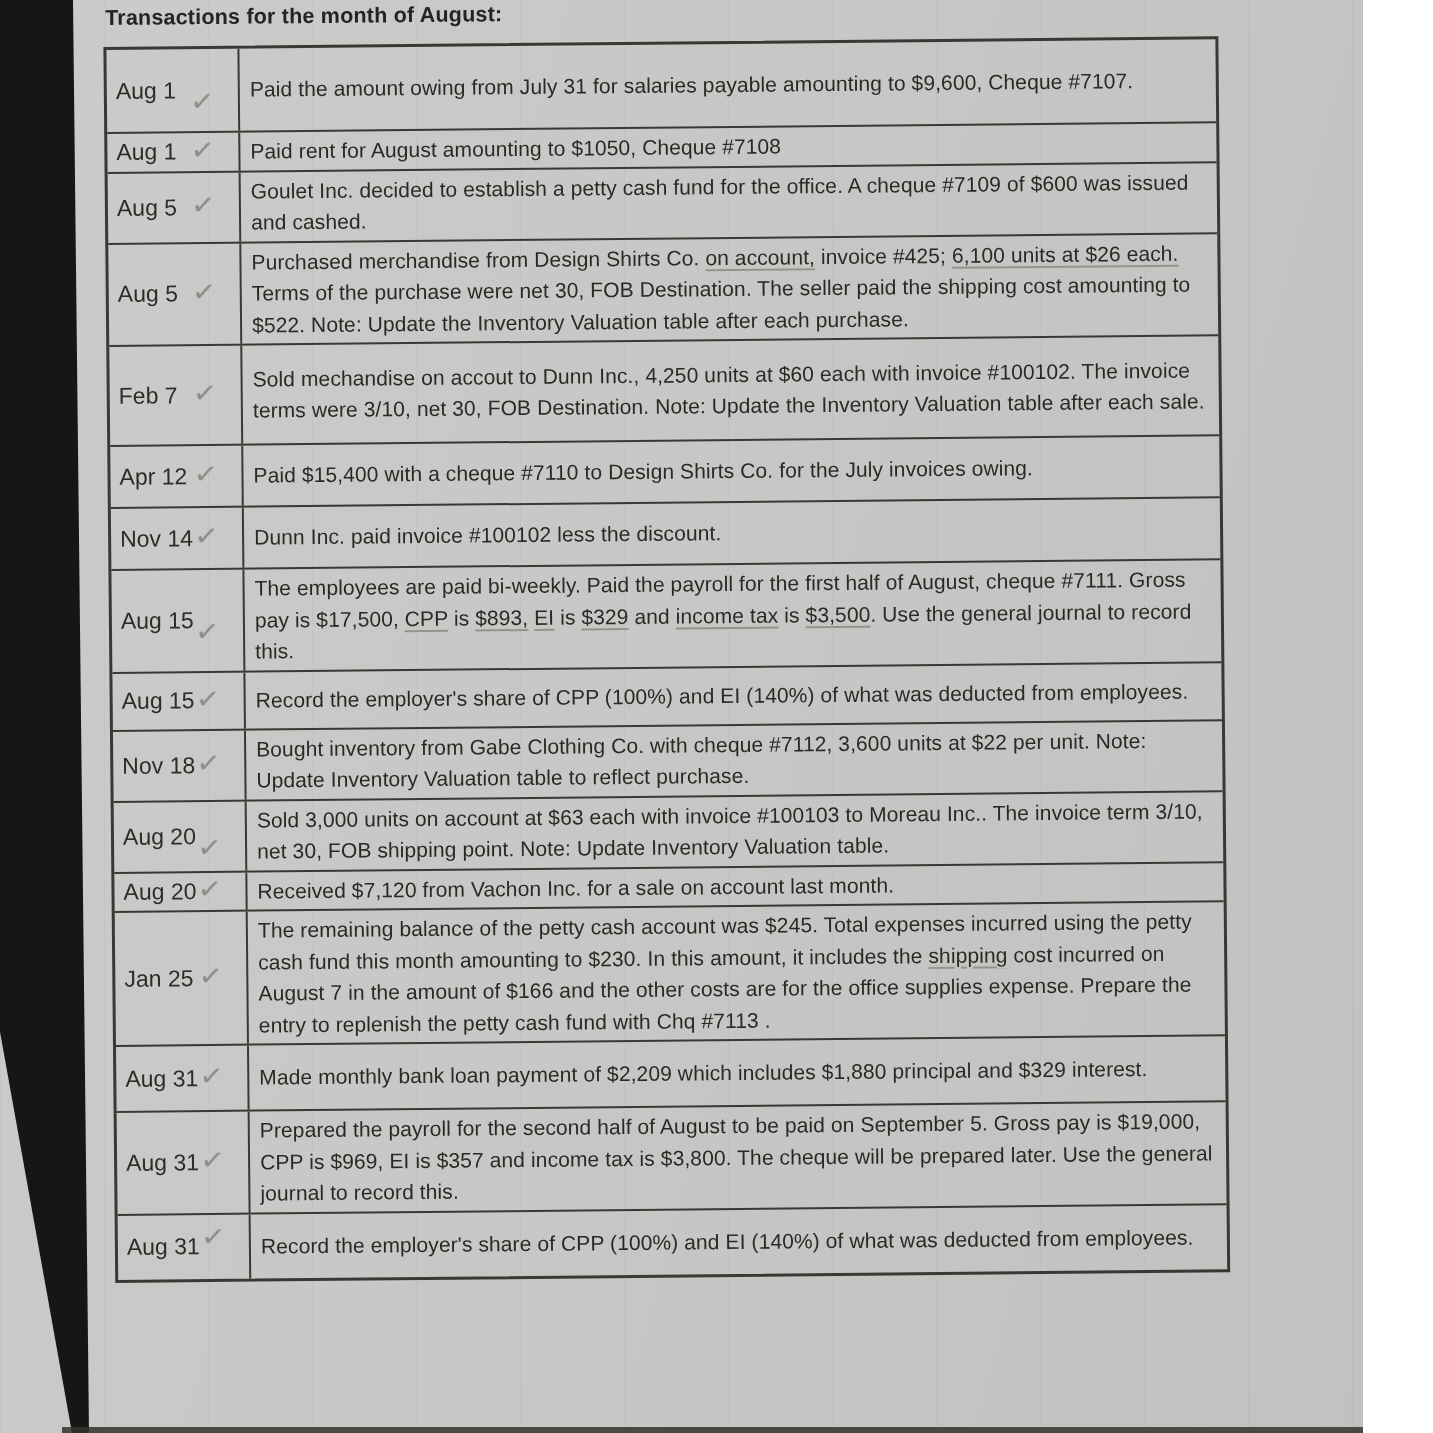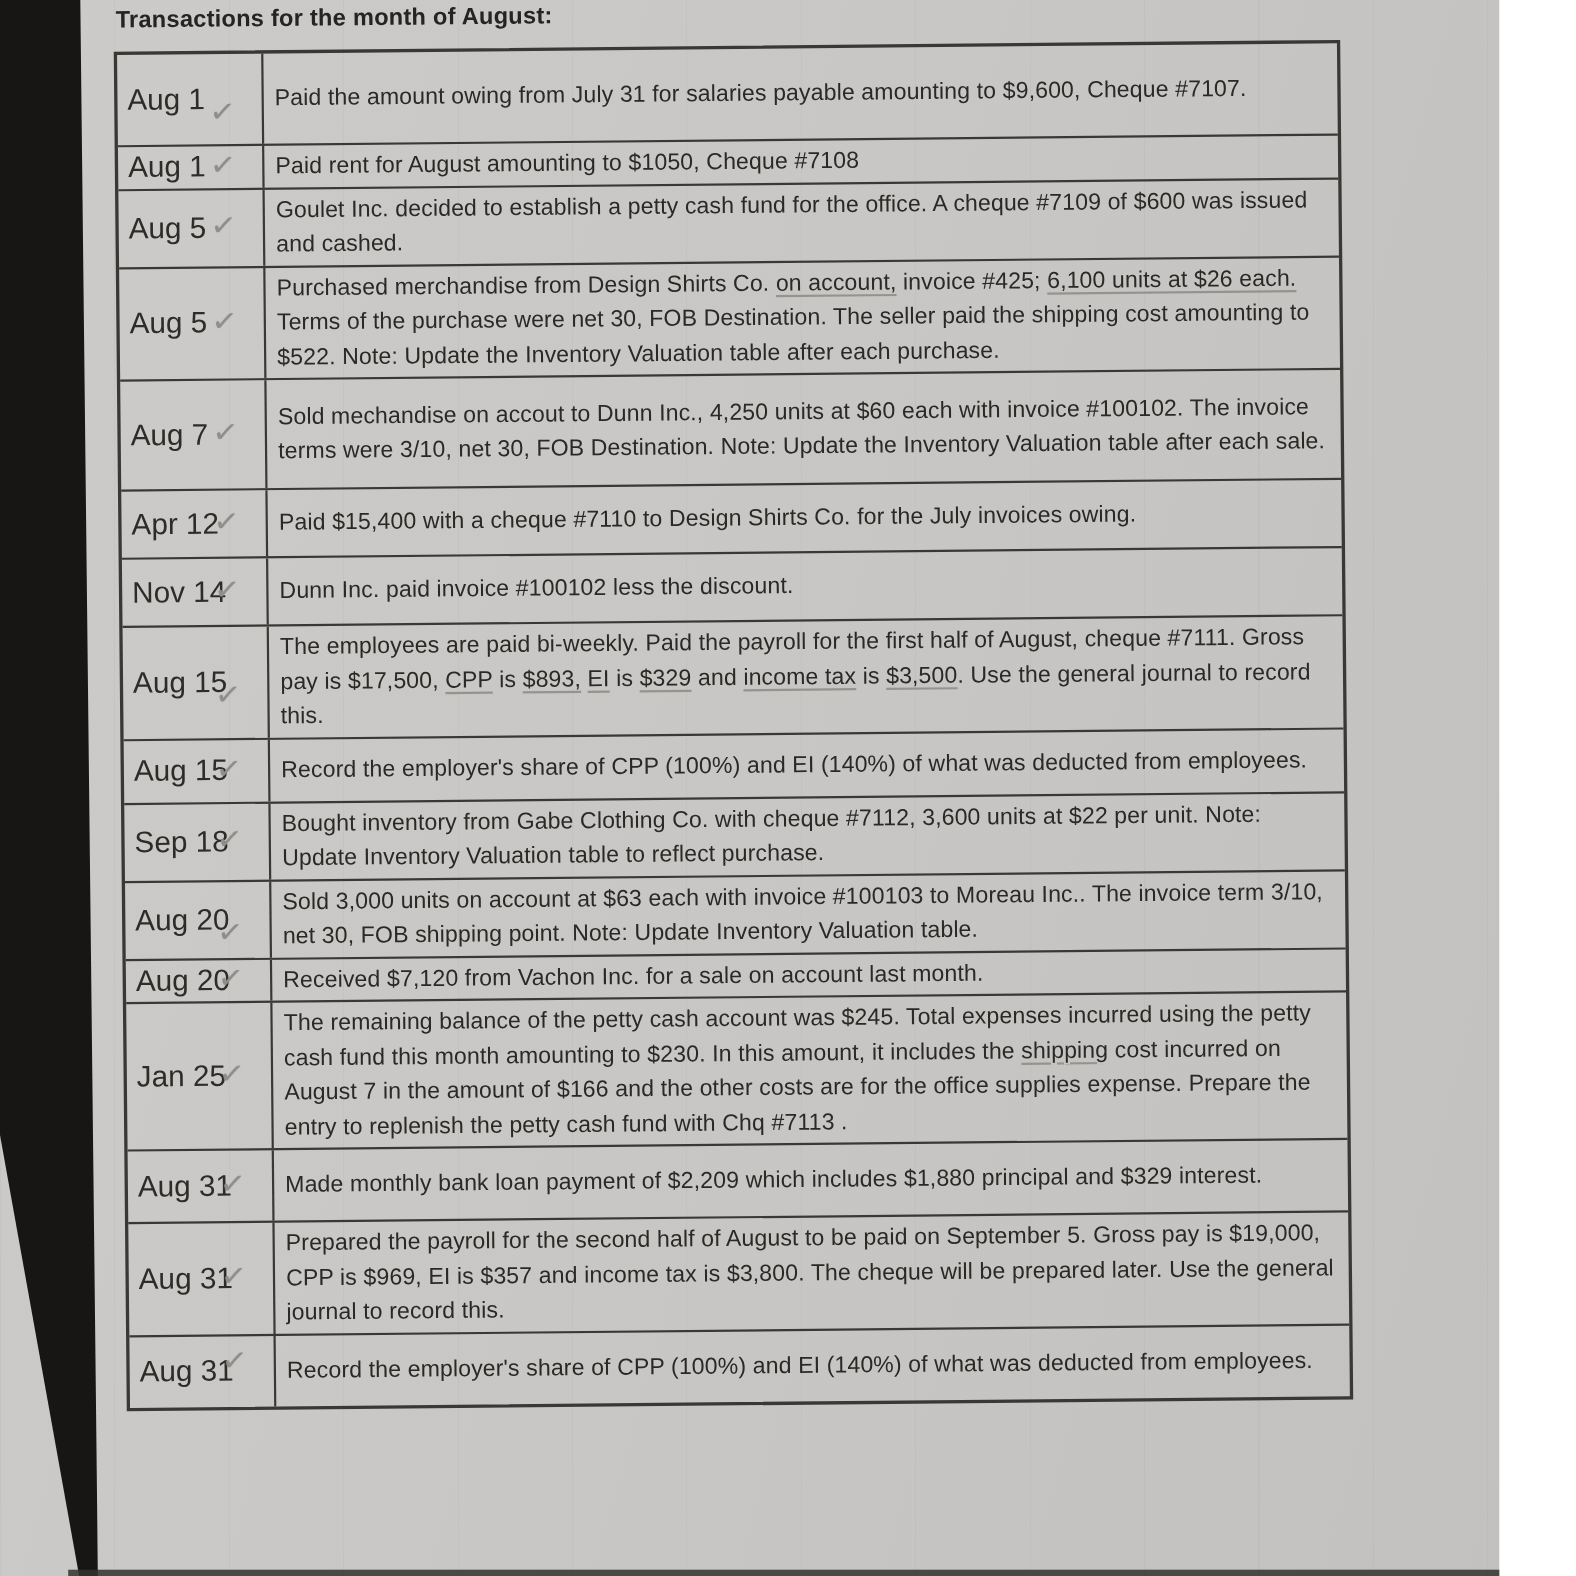--- a/index.html
+++ b/index.html
@@ -43,21 +43,21 @@
     border:3px solid #3a3835;
   }
   .trow{display:flex;border-bottom:2.2px solid #3a3835;box-sizing:border-box;}
   .trow:last-child{border-bottom:none;}
   .dcell{
     flex:0 0 133px;width:133px;box-sizing:border-box;
     border-right:2.2px solid #3a3835;
     position:relative;display:flex;align-items:center;
     padding-left:9px;
   }
-  .date-text{font-size:27px;color:#2e2c29;white-space:nowrap;}
+  .date-text{font-size:23px;color:#2e2c29;white-space:nowrap;}
   .check{
     position:absolute;left:84px;top:50%;
     font-size:27px;color:#8f8e8b;line-height:1;
     text-shadow:0 0 1px rgba(140,139,136,.5);
   }
   .check.mid {transform:translateY(-55%) rotate(5deg) scaleX(1.05);}
   .check.low {transform:translateY(-5%)  rotate(5deg) scaleX(1.05);}
   .check.high{transform:translateY(-85%) rotate(5deg) scaleX(1.05);}
   .xcell{
     flex:1;display:flex;align-items:center;box-sizing:border-box;
@@ -115,21 +115,21 @@
         <div class="dcell">
           <span class="date-text">Aug 5</span>
           <span class="check mid">✓</span>
         </div>
         <div class="xcell">
           <p class="xtext"><span>Purchased merchandise from Design Shirts Co. </span><span class="u">on account,</span><span> invoice #425; </span><span class="u">6,100 units at $26 each.</span><span> Terms of the purchase were net 30, FOB Destination. The seller paid the shipping cost amounting to $522. Note: Update the Inventory Valuation table after each purchase.</span></p>
         </div>
       </div>
       <div class="trow" style="min-height: 100px;">
         <div class="dcell">
-          <span class="date-text">Aug 7</span>
+          <span class="date-text">Feb 7</span>
           <span class="check mid">✓</span>
         </div>
         <div class="xcell">
           <p class="xtext"><span>Sold mechandise on accout to Dunn Inc., 4,250 units at $60 each with invoice #100102.  The invoice terms were 3/10, net 30, FOB Destination. Note: Update the Inventory Valuation table after each sale.</span></p>
         </div>
       </div>
       <div class="trow" style="min-height: 62px;">
         <div class="dcell">
           <span class="date-text">Apr 12</span>
           <span class="check mid">✓</span>
@@ -160,21 +160,21 @@
         <div class="dcell">
           <span class="date-text">Aug 15</span>
           <span class="check mid">✓</span>
         </div>
         <div class="xcell">
           <p class="xtext"><span>Record the employer's share of CPP (100%) and EI (140%) of what was deducted from employees.</span></p>
         </div>
       </div>
       <div class="trow" style="min-height: 66px;">
         <div class="dcell">
-          <span class="date-text">Sep 18</span>
+          <span class="date-text">Nov 18</span>
           <span class="check mid">✓</span>
         </div>
         <div class="xcell">
           <p class="xtext"><span>Bought inventory from Gabe Clothing Co. with cheque #7112, 3,600 units at $22 per unit. Note: Update Inventory Valuation table to reflect purchase.</span></p>
         </div>
       </div>
       <div class="trow" style="min-height: 64px;">
         <div class="dcell">
           <span class="date-text">Aug 20</span>
           <span class="check low">✓</span>

